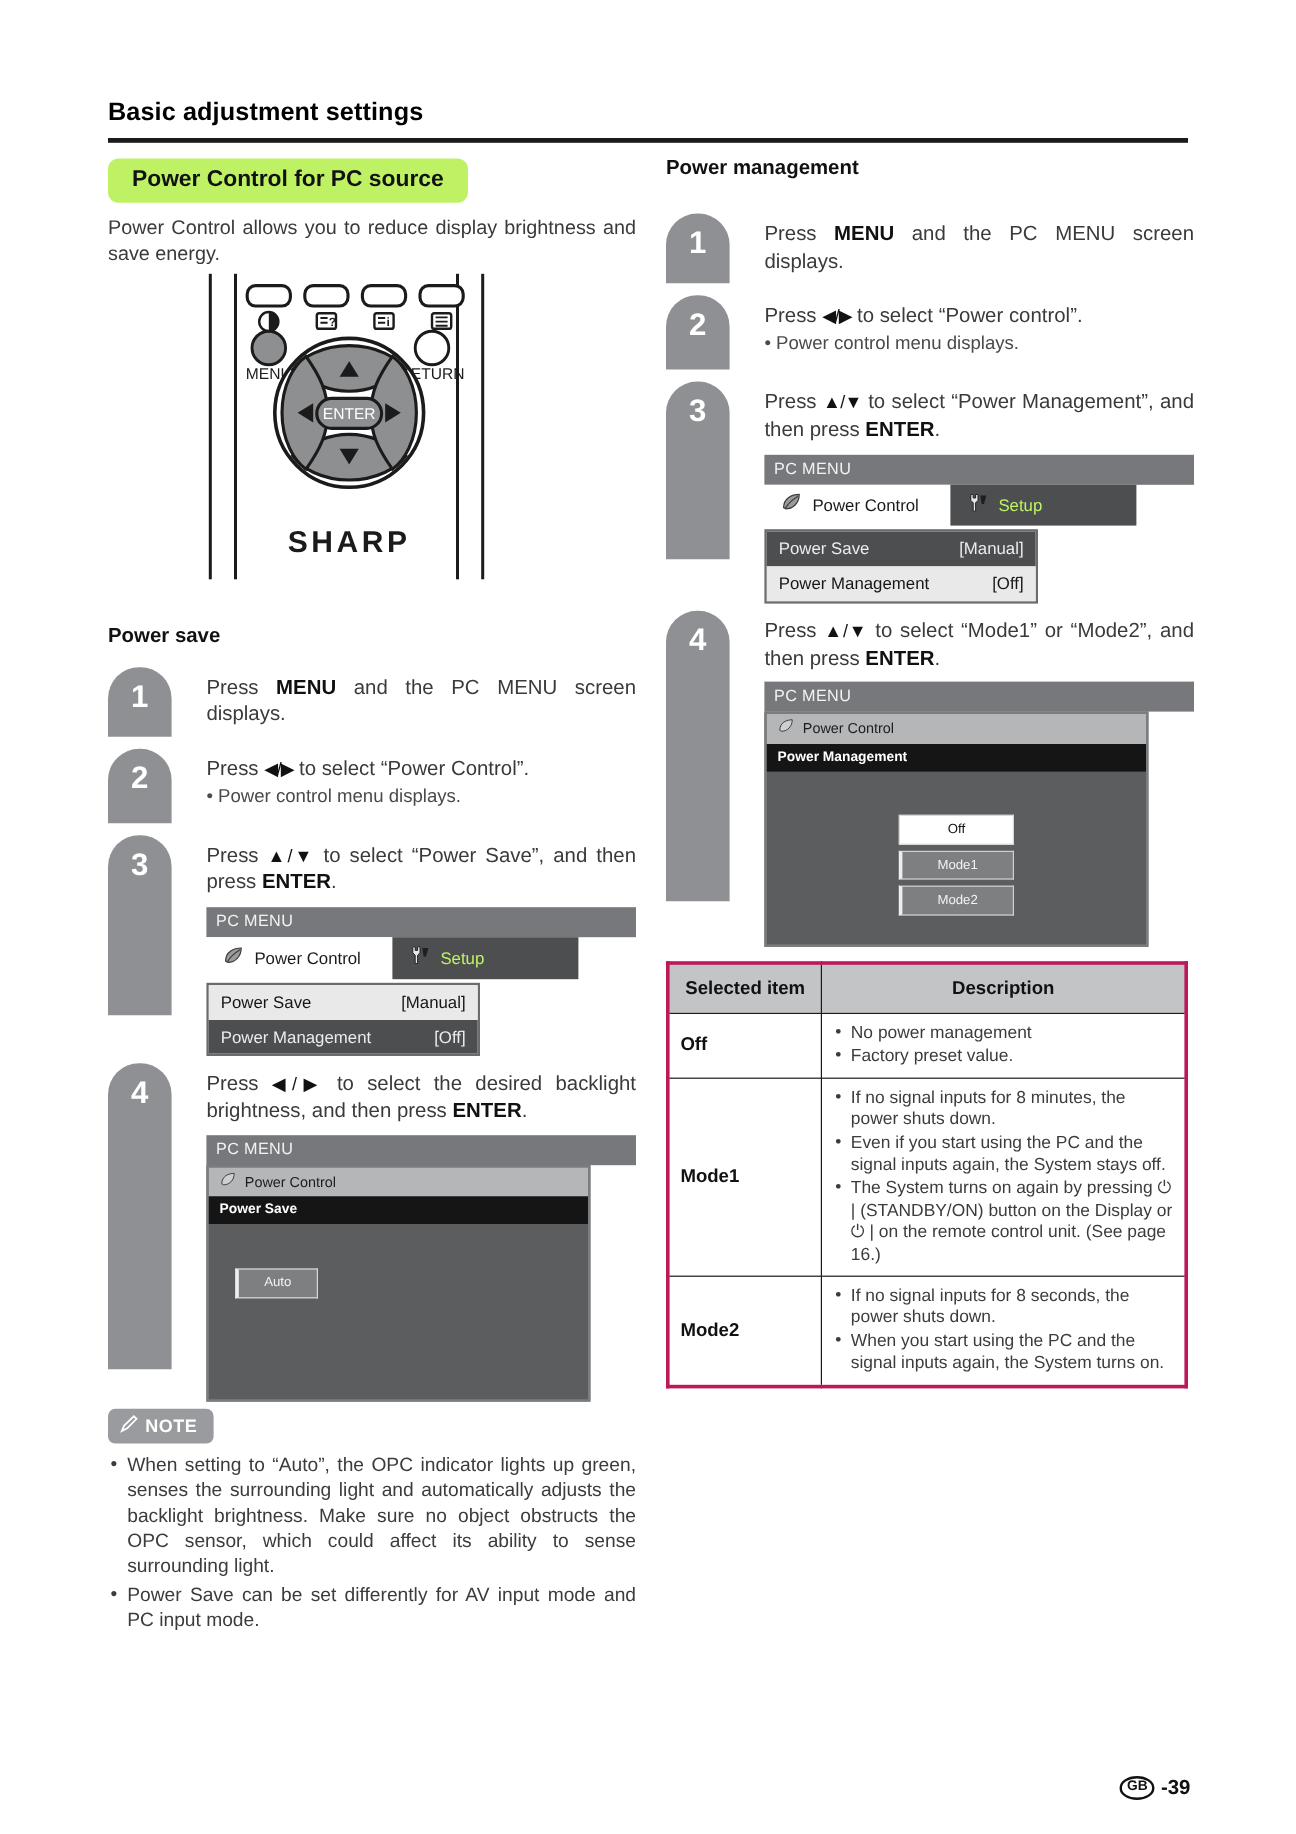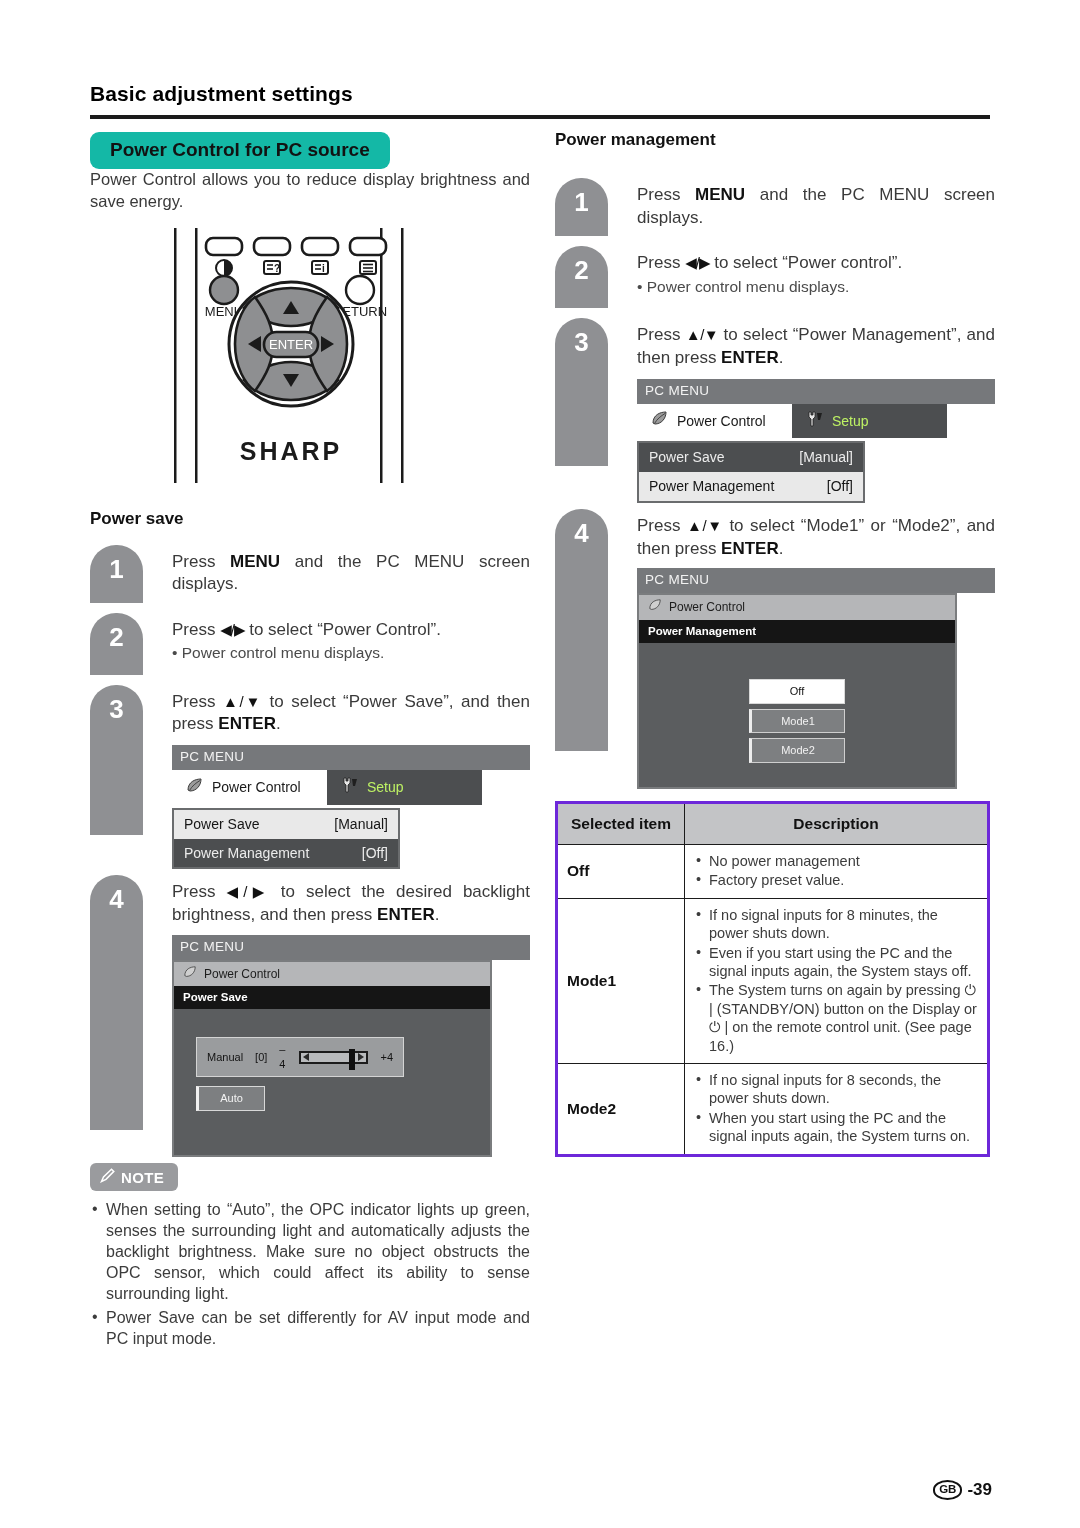--- a/index.html
+++ b/index.html
@@ -23,28 +23,28 @@
     position:absolute; left:90px; top:115px; width:900px; height:4px; background:#1b1b1b;
   }
 
   
   .col-left  { position:absolute; left:90px;  top:132px; width:440px; }
   .col-right { position:absolute; left:555px; top:130px; width:440px; }
 
   
   .pill {
     display:inline-block;
-    background:#14b8a6;
+    background:#bef264;
     border-radius:9px;
     padding:7px 20px 8px 20px;
     font-size:19px; font-weight:bold; color:#121212;
   }
 
   .body-text {
-    font-size:16.5px; line-height:1.32; color:#3a3a3a; 
+    font-size:16.5px; line-height:1.32; color:#3a3a3a; margin-top:11px;
     text-align:justify;
   }
   .sub-head-lg { font-size:17px; font-weight:bold; color:#111; }
 
   
   .steps { position:relative; }
   .step { position:relative; min-height:44px; margin-bottom:6px; }
   .step-badge {
     position:absolute; left:0; top:0;
     width:53px;
@@ -149,21 +149,21 @@
     position:relative; padding-left:16px; margin-bottom:4px;
     font-size:16px; line-height:1.3; color:#3c3c3c; text-align:justify;
   }
   .note-list li:before {
     content:"•"; position:absolute; left:2px; top:-1px; font-size:16px; color:#3c3c3c;
   }
 
   
   table.desc {
     border-collapse:collapse; width:435px; margin-top:12px;
-    border:3px solid #6d28d9;
+    border:3px solid #be185d;
   }
   table.desc th {
     background:#c3c4c6; border:1px solid #1b1b1b;
     font-size:15.5px; font-weight:bold; color:#111; padding:11px 8px;
   }
   table.desc th.c1 { width:128px; }
   table.desc td {
     border:1px solid #1b1b1b; vertical-align:middle;
     font-size:14.5px; color:#3c3c3c; padding:7px 9px;
   }
@@ -276,31 +276,20 @@
               <div class="osd-crumb">
                 <span class="ico">
                   <svg width="14" height="12" viewBox="0 0 17 15">
                       <path d="M2 12 C2 4 9 1 15 1 C15 8 10 13 4 13 Z" fill="#cfcfcf" stroke="#3b3b3b" stroke-width="1"></path>
                     </svg>
                 </span>
                 <span>Power Control</span>
               </div>
               <div class="osd-crumb2">Power Save</div>
               <div class="osd-stage" style="height:146px; padding:28px 0 0 22px;">
-                <div class="slider-box" style="width:208px;">
-                  <span>Manual</span>
-                  <span>[0]</span>
-                  <span>–4</span>
-                  <span class="slider-track">
-                    <span class="tri-l"></span>
-                    <span class="slider-knob"></span>
-                    <span class="tri-r"></span>
-                  </span>
-                  <span>+4</span>
-                </div>
                 <div class="auto-btn">Auto</div>
               </div>
             </div>
           </div>
         </div>
       </div>
 
     </div>
 
     

